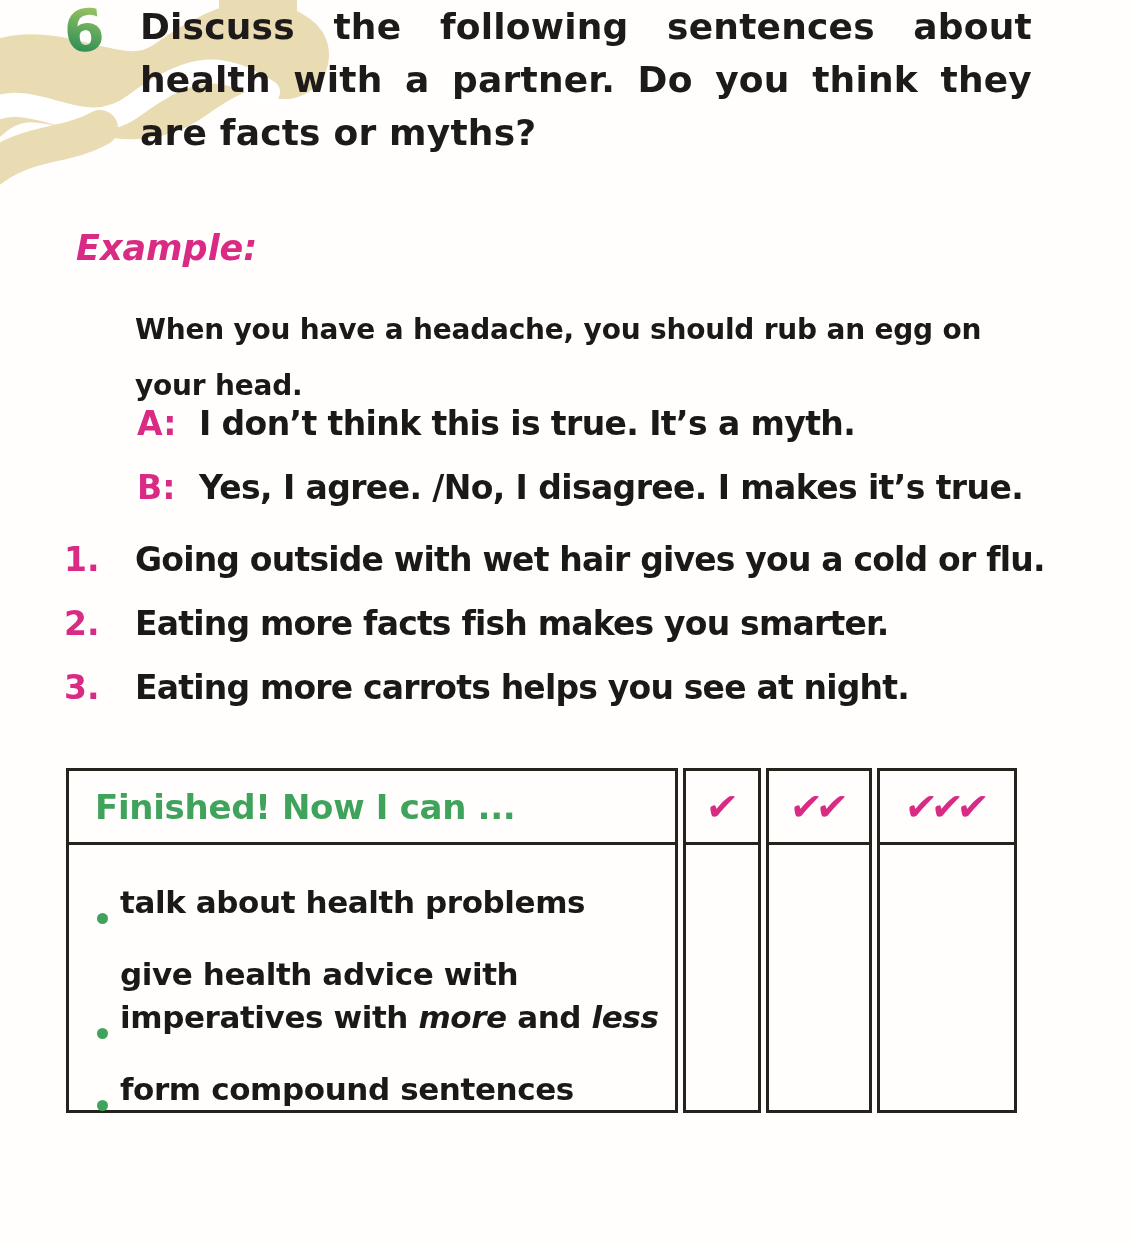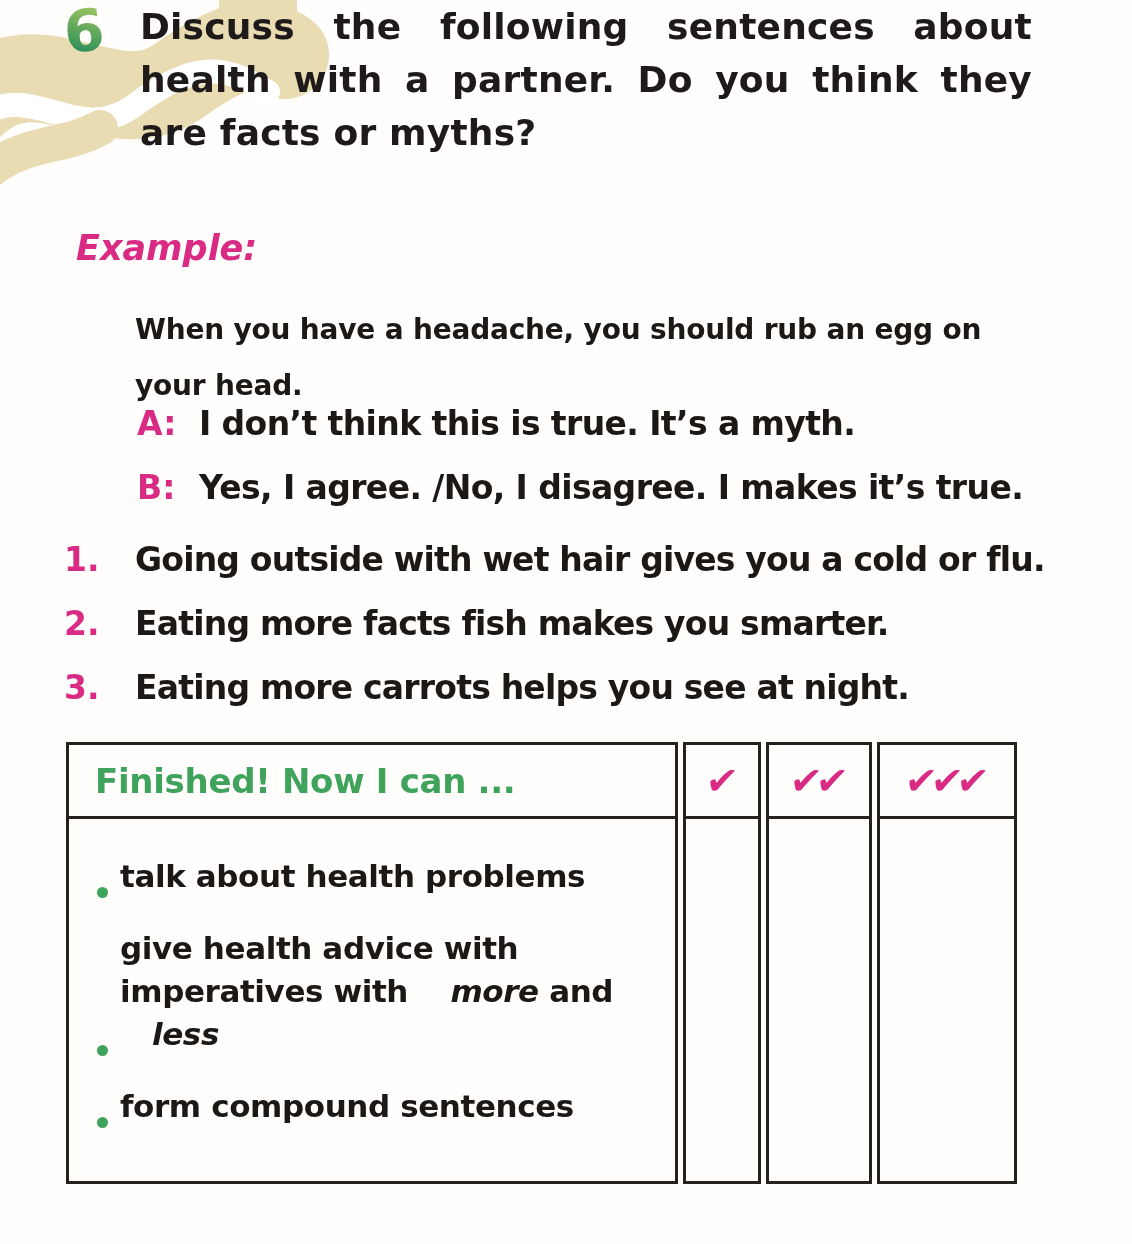--- a/index.html
+++ b/index.html
@@ -51,35 +51,35 @@
   .dialogue-row{display:flex;align-items:baseline;height:64px;font-size:33px;font-weight:700;}
   .speaker{color:var(--pink);font-weight:800;width:62px;flex:0 0 62px;}
   .dialogue-text{white-space:nowrap;letter-spacing:-0.6px;}
 
   .fact-list{position:absolute;left:64px;top:540px;width:1060px;}
   .fact-row{display:flex;align-items:baseline;height:64px;font-size:33px;font-weight:700;}
   .fact-num{color:var(--pink);font-weight:800;width:71px;flex:0 0 71px;}
   .fact-text{white-space:nowrap;letter-spacing:-0.8px;}
 
   
-  .checklist{position:absolute;left:66px;top:742px;display:flex;gap:5px;height:442px;z-index:2;}
+  .checklist{position:absolute;left:66px;top:768px;display:flex;gap:5px;height:345px;z-index:2;}
   .col{border:3px solid var(--border);background:#fffefd;display:flex;flex-direction:column;}
   .col-main{width:612px;}
   .col-c1{width:78px;}
   .col-c2{width:106px;}
   .col-c3{width:140px;}
   .cell-head{height:74px;border-bottom:3px solid var(--border);display:flex;align-items:center;flex:0 0 74px;}
   .cell-body{flex:1;}
   .checklist-title{padding-left:26px;font-size:34px;font-weight:800;color:var(--green);letter-spacing:-0.3px;}
   .checks{width:100%;text-align:center;color:var(--pink);font-size:38px;font-weight:800;letter-spacing:-6px;padding-right:6px;transform:skewX(-6deg);}
   .skills{padding:36px 14px 0 28px;}
   .skill{display:flex;align-items:flex-end;margin-bottom:29px;}
   .skill-bullet{flex:0 0 11px;width:11px;height:11px;border-radius:50%;background:var(--green);margin:15px 12px 0 0;}
   .skill-text{font-size:31px;font-weight:700;line-height:43px;letter-spacing:-0.4px;}
-  .skill-text .it{font-style:italic;margin-left:32px;}
+  .skill-text .it{font-style:italic;}
 </style>
 </head>
 <body>
 
 <div class="page">
 
   <svg class="ribbon" viewBox="0 0 340 210" aria-hidden="true">
     <path class="tan" stroke-width="88" stroke-linecap="round" d="M -30 105 C 40 35, 110 130, 180 80 S 270 45, 285 55"></path>
     <path class="tan" stroke-width="78" stroke-linecap="butt" d="M 258 85 L 258 -20"></path>
     <path class="white-wave" stroke-width="24" stroke-linecap="round" d="M -30 125 C 25 70, 75 150, 135 105 S 225 65, 268 92"></path>

